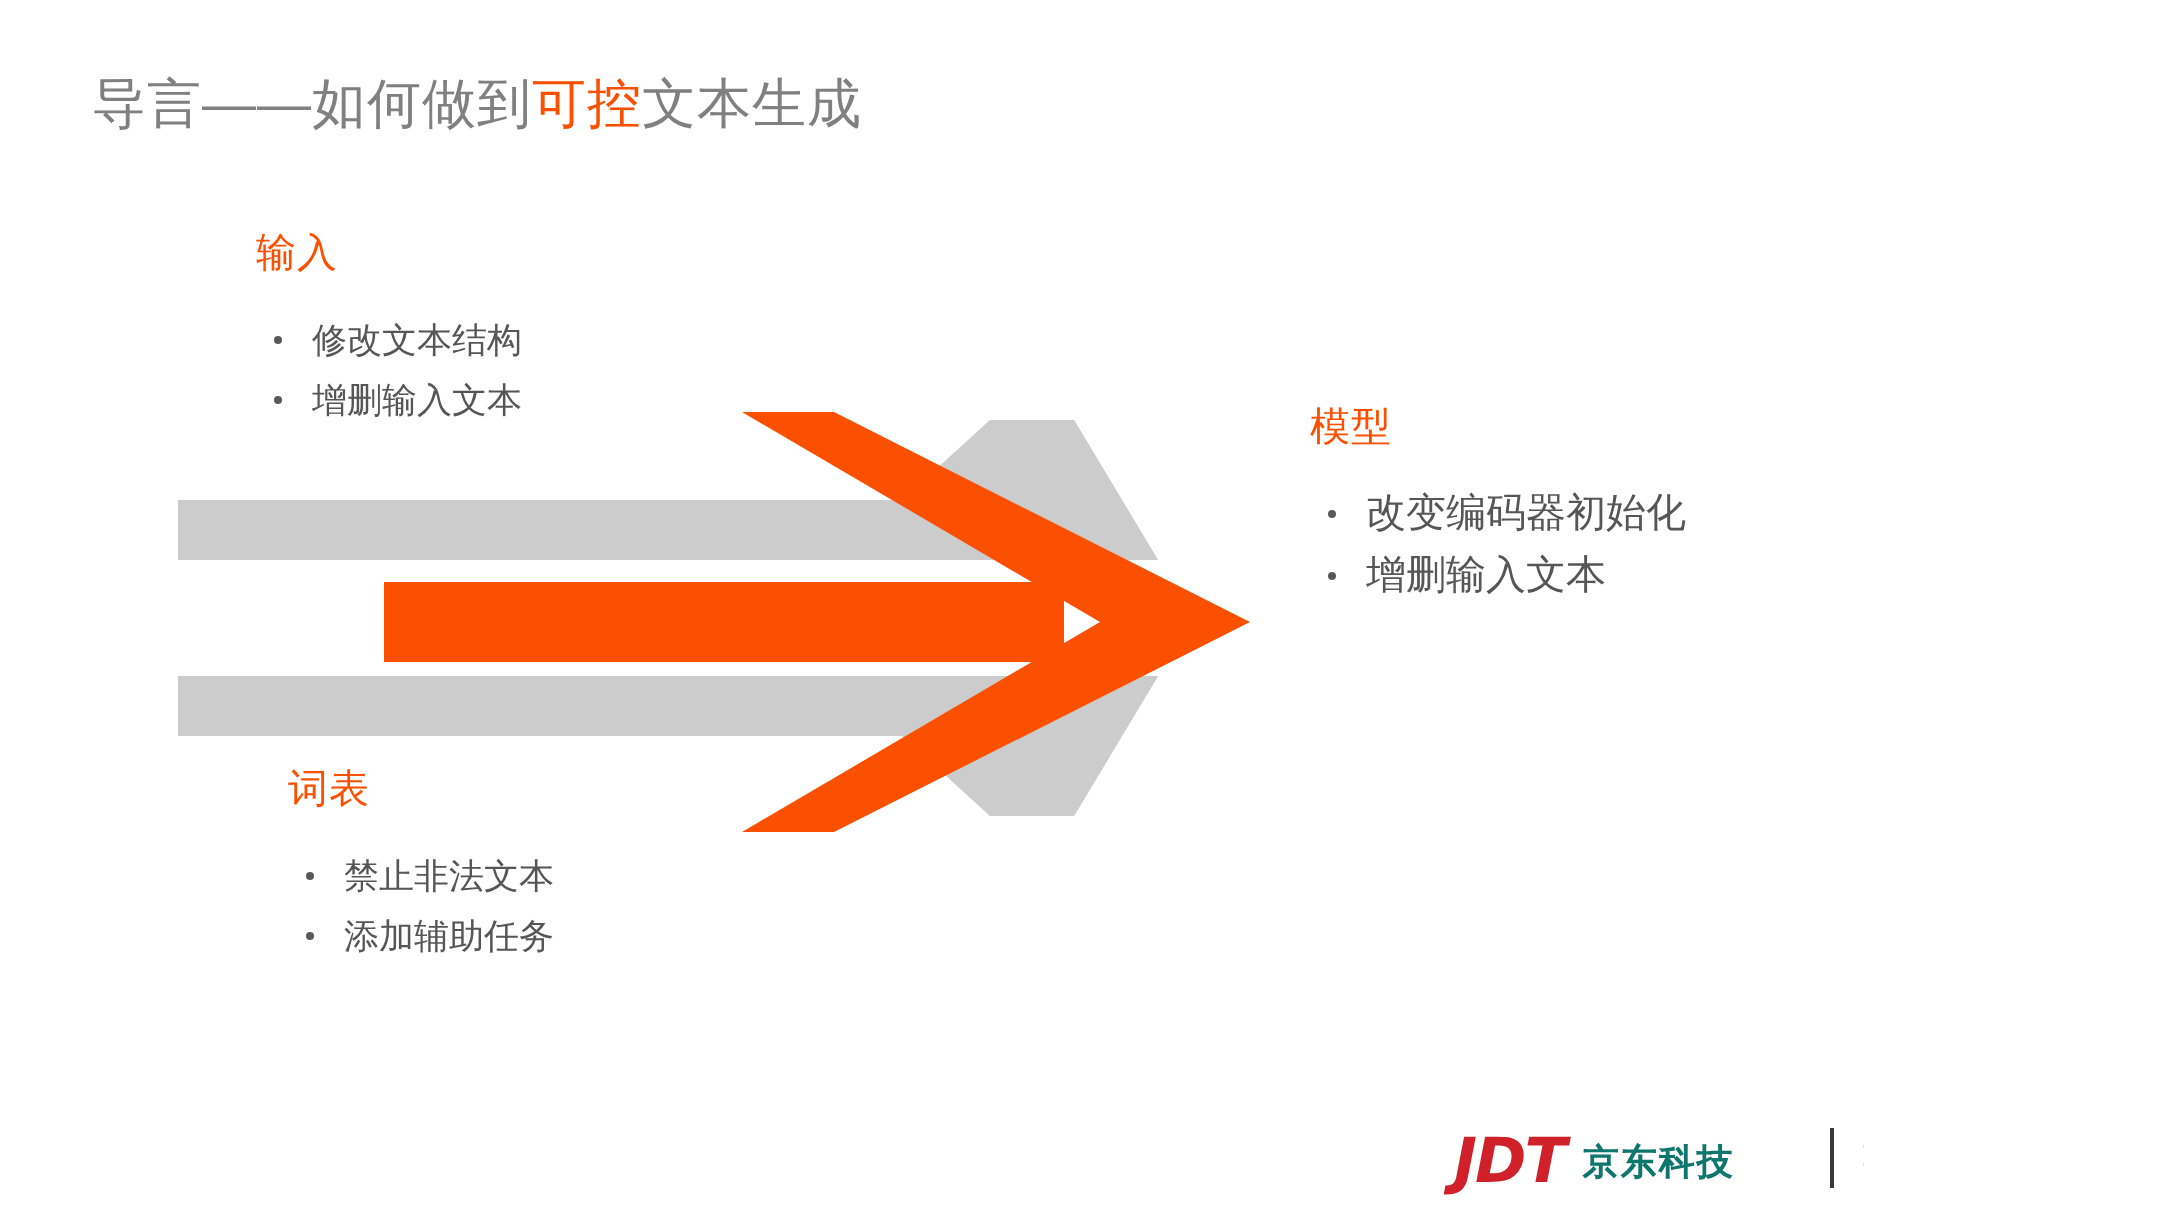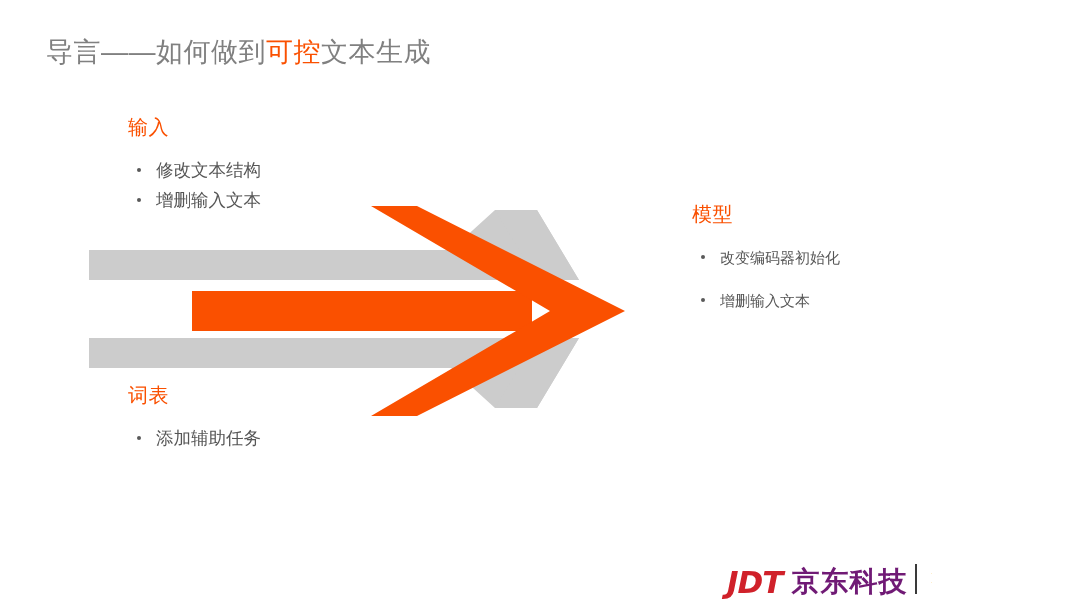--- a/index.html
+++ b/index.html
@@ -77,23 +77,23 @@
     position: absolute;
     left: 9px;
     top: 13px;
     width: 4px;
     height: 4px;
     border-radius: 50%;
     background: #595959;
   }
 
   #block-input   { left: 128px; top: 113px; }
-  #block-vocab   { left: 128px; top: 381px; }
-  #block-model   { left: 692px; top: 200px; }
-  #block-model .bullets li { font-size: 15px; line-height: 31px; margin-top: 12px; }
+  #block-vocab   { left: 144px; top: 381px; }
+  #block-model   { left: 655px; top: 200px; }
+  #block-model .bullets li { font-size: 20px; line-height: 31px; }
 
   
   #footer {
     position: absolute;
     left: 0;
     top: 560px;
     width: 1080px;
     height: 48px;
   }
   #logo-jdt {
@@ -105,23 +105,23 @@
   }
   #logo-jdt .jdt-mark {
     font-size: 31px;
     font-weight: bold;
     font-style: italic;
     color: #D0212A;
     letter-spacing: -1px;
     font-family: "DejaVu Sans", sans-serif;
   }
   #logo-jdt .jdt-cn {
-    font-size: 28px;
+    font-size: 18px;
     font-weight: bold;
-    color: #701a75;
+    color: #0f766e;
     margin-left: 9px;
     letter-spacing: 1px;
   }
   #logo-divider {
     position: absolute;
     left: 915px;
     top: 4px;
     width: 2px;
     height: 30px;
     background: #3a3a3a;
@@ -163,20 +163,21 @@
     <div class="block-heading">输入</div>
     <ul class="bullets">
       <li><span class="dot"></span><span>修改文本结构</span></li>
       <li><span class="dot"></span><span>增删输入文本</span></li>
     </ul>
   </div>
 
   <div class="block" id="block-vocab">
     <div class="block-heading">词表</div>
     <ul class="bullets">
+      <li><span class="dot"></span><span>禁止非法文本</span></li>
       <li><span class="dot"></span><span>添加辅助任务</span></li>
     </ul>
   </div>
 
   <div class="block" id="block-model">
     <div class="block-heading">模型</div>
     <ul class="bullets">
       <li><span class="dot"></span><span>改变编码器初始化</span></li>
       <li><span class="dot"></span><span>增删输入文本</span></li>
     </ul>

